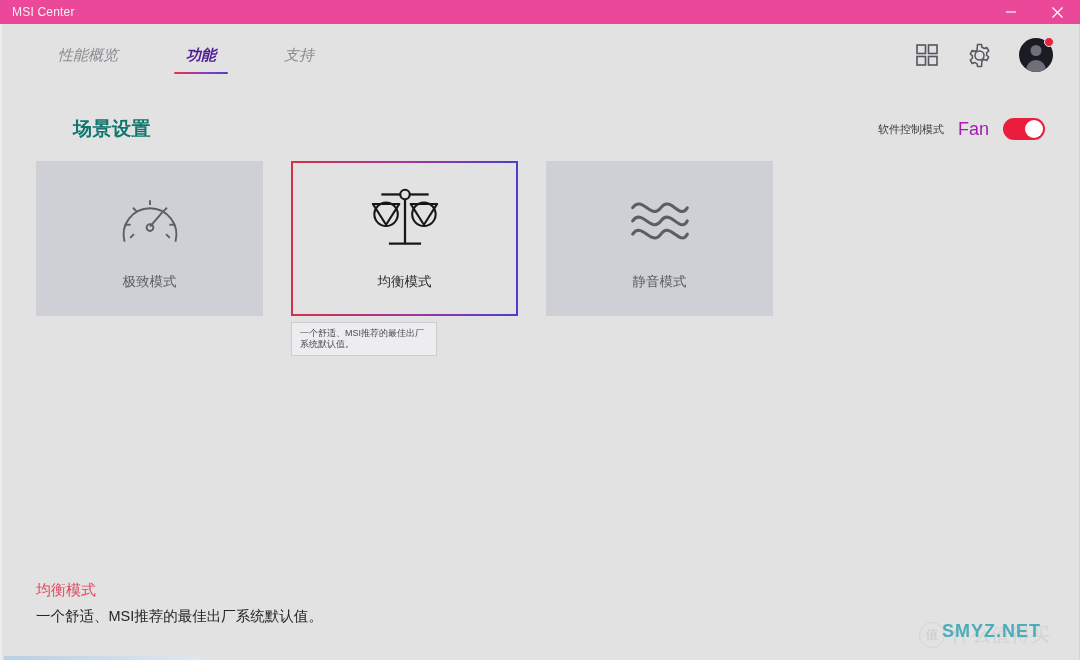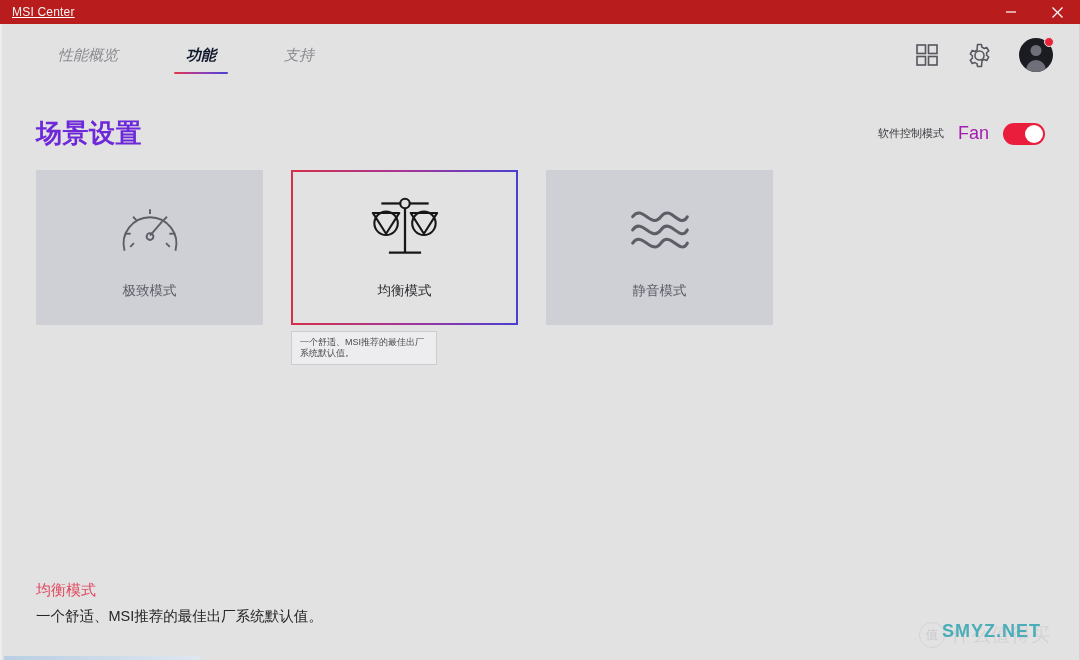--- a/index.html
+++ b/index.html
@@ -5,22 +5,22 @@
   * { box-sizing: border-box; margin: 0; padding: 0; }
   html, body {
     width: 1080px; height: 660px;
     font-family: "Liberation Sans", "DejaVu Sans", sans-serif;
     overflow: hidden;
   }
   body { background: #e2e2e2; position: relative; }
 
   
   .titlebar {
-    height: 24px; background: #b91c1c; color: #ffffff;
-    display: flex; align-items: center; position: relative; text-decoration: underline;
+    height: 24px; background: #ec4899; color: #ffffff;
+    display: flex; align-items: center; position: relative;
   }
   .titlebar-title {
     font-size: 12px; margin-left: 12px; letter-spacing: .2px; color: #f2f2f2;
   }
   .winbtns { margin-left: auto; display: flex; height: 100%; }
   .winbtn {
     width: 46px; height: 100%; display: flex; align-items: center;
     justify-content: center; color: #ffffff;
   }
   .winbtn svg { display: block; }
@@ -37,21 +37,21 @@
   .navbar {
     height: 62px; display: flex; align-items: center;
     padding: 0 0 0 22px; position: relative;
   }
   .tabs { display: flex; align-items: flex-end; height: 100%; font-style: italic; }
   .tab {
     position: relative; height: 100%; display: flex; align-items: center;
     justify-content: center; font-size: 15px; color: #8a8a90;
     padding: 0 34px; cursor: pointer;
   }
-  .tab.active { color: #0f172a; font-weight: bold; }
+  .tab.active { color: #4c1d95; font-weight: bold; }
   .tab .underline {
     position: absolute; left: 22px; right: 22px; bottom: 12px; height: 2px;
     background: linear-gradient(90deg, #e8334a 0%, #8b3fb8 55%, #4a3fd0 100%);
     border-radius: 1px;
   }
   .nav-right {
     margin-left: auto; display: flex; align-items: center; gap: 26px;
     padding-right: 26px;
   }
   .nav-icon { cursor: pointer; display: flex; align-items: center; justify-content: center; }
@@ -72,21 +72,21 @@
   }
   .avatar-badge {
     position: absolute; top: -1px; right: -1px; width: 10px; height: 10px;
     border-radius: 50%; background: #e8243c; border: 1.5px solid #e2e2e2;
   }
 
   
   .section-head {
     display: flex; align-items: center; padding: 30px 34px 0 34px;
   }
-  .section-title { font-size: 26px; font-weight: bold; color: #6d28d9; letter-spacing: .5px; }
+  .section-title { font-size: 19px; font-weight: bold; color: #0f766e; letter-spacing: .5px; margin-left: 37px; }
   .mode-ctrl { margin-left: auto; display: flex; align-items: center; gap: 14px; }
   .mode-ctrl-label { font-size: 11px; color: #3b3b40; }
   .fan-label { font-size: 18px; color: #a21caf; }
   .toggle {
     width: 42px; height: 22px; border-radius: 11px; background: #ea1d3d;
     position: relative; cursor: pointer;
   }
   .toggle .knob {
     position: absolute; top: 2px; right: 2px; width: 18px; height: 18px;
     border-radius: 50%; background: #ffffff;

